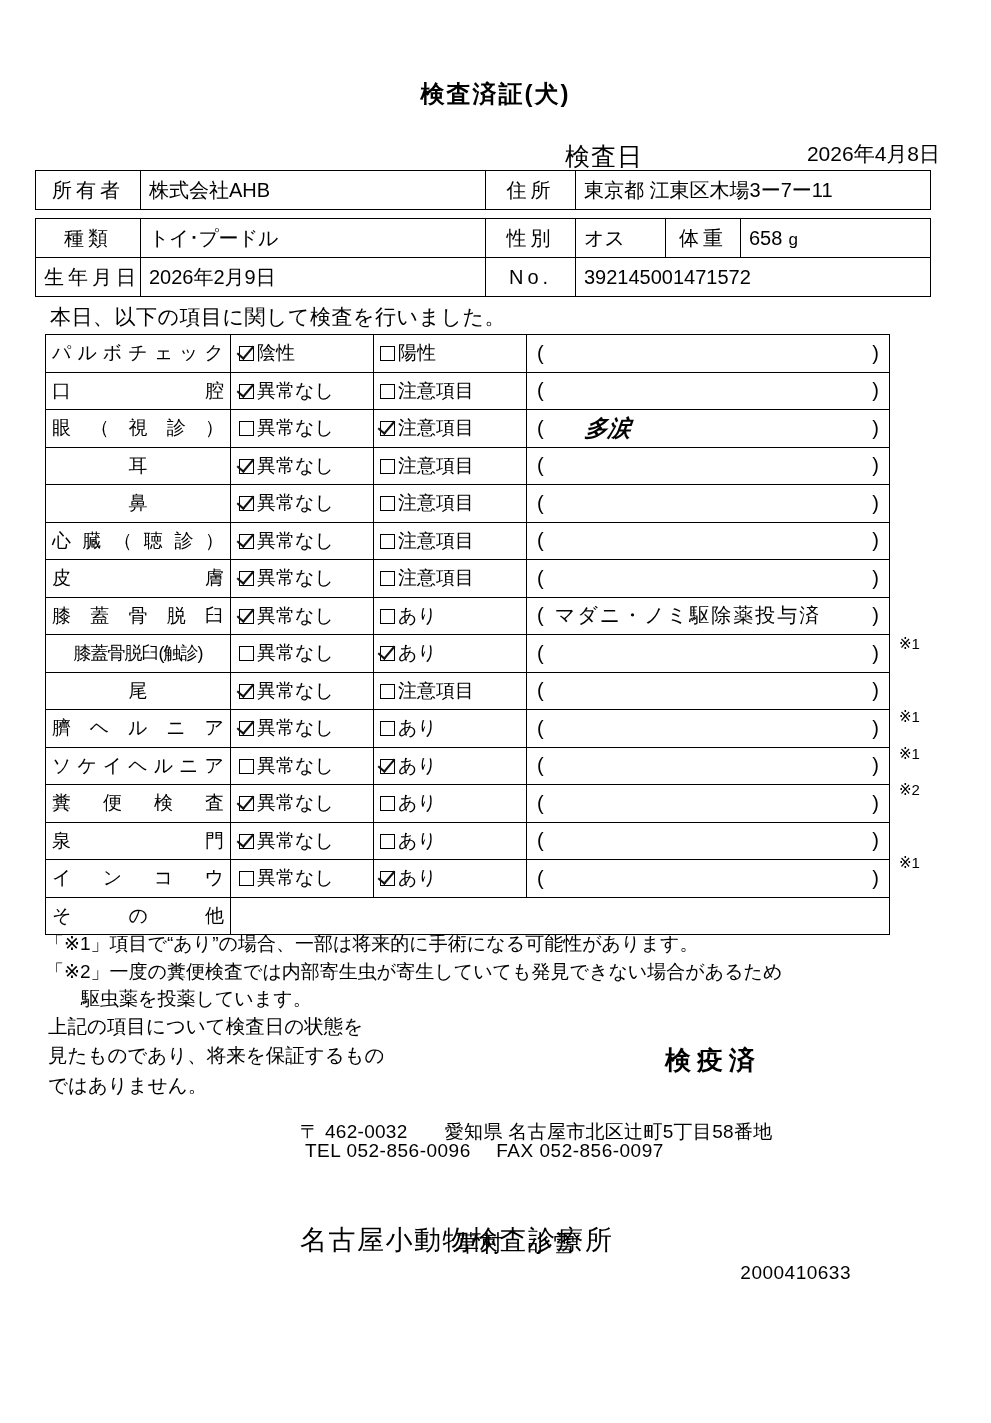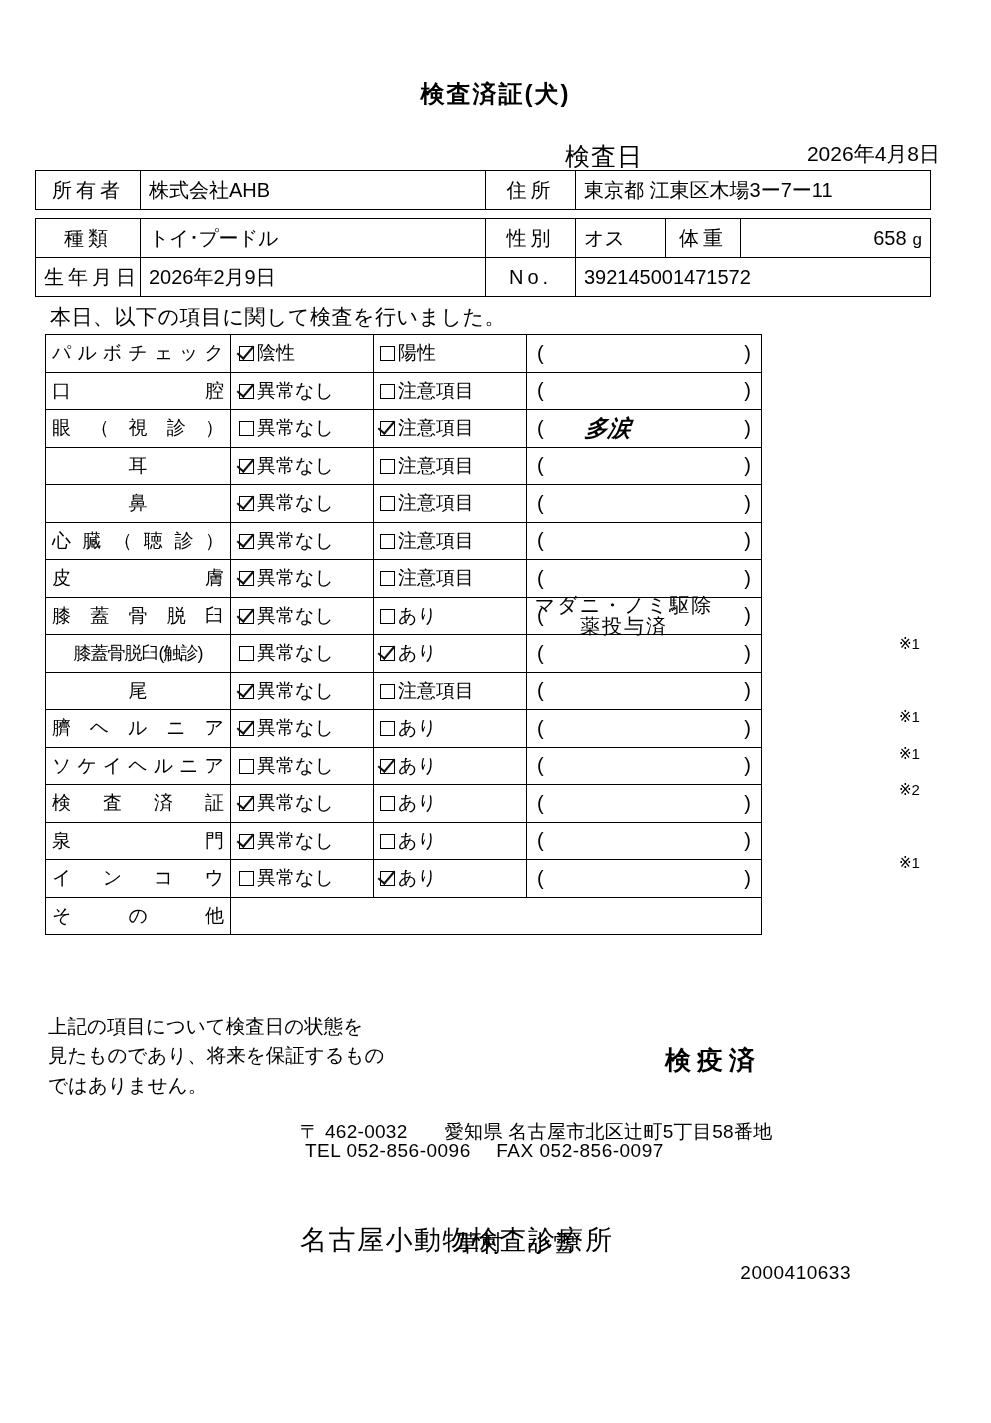--- a/index.html
+++ b/index.html
@@ -75,21 +75,21 @@
   }
   .cell-label {
     text-align: center;
     letter-spacing: 4px;
     white-space: nowrap;
   }
   .cell-value {
     text-align: left;
   }
   .cell-value-right {
-    text-align: right;
+    text-align: left;
     padding-right: 16px;
   }
   .unit {
     font-size: 17px;
     padding-left: 6px;
   }
   .breed-value {
     font-size: 19px;
     letter-spacing: -0.5px;
   }
@@ -106,21 +106,21 @@
   
   .check-wrap {
     position: absolute;
     top: 334px;
     left: 45px;
     width: 895px;
   }
   .check-table {
     border-collapse: collapse;
     table-layout: fixed;
-    width: 717px;
+    width: 845px;
   }
   .check-table td {
     border: 1.5px solid #000;
     height: 36.5px;
     font-size: 19px;
     padding: 0 6px;
     vertical-align: middle;
     line-height: 1.05;
   }
   td.c-item {
@@ -525,21 +525,21 @@
             <td class="c-opt2"><span class="cb checked"></span><span class="opt-text">あり</span></td>
             <td class="c-note">
               <div class="note-cell-inner">
                 <span class="paren-l">(</span>
                 <span class="paren-r">)</span>
               </div>
             </td>
           </tr>
           <tr>
             <td class="c-item">
-              <span class="item-justify">検査済証</span>
+              <span class="item-justify">糞便検査</span>
             </td>
             <td class="c-opt1"><span class="cb checked"></span><span class="opt-text">異常なし</span></td>
             <td class="c-opt2"><span class="cb"></span><span class="opt-text">あり</span></td>
             <td class="c-note">
               <div class="note-cell-inner">
                 <span class="paren-l">(</span>
                 <span class="paren-r">)</span>
               </div>
             </td>
           </tr>
@@ -590,20 +590,25 @@
       <div class="mark-row">※1</div>
       <div class="mark-row"></div>
       <div class="mark-row">※1</div>
       <div class="mark-row">※1</div>
       <div class="mark-row">※2</div>
       <div class="mark-row"></div>
       <div class="mark-row">※1</div>
       <div class="mark-row"></div>
     </div>
 
+  <div class="footnotes">
+    <div>「※1」項目で“あり”の場合、一部は将来的に手術になる可能性があります。</div>
+    <div>「※2」一度の糞便検査では内部寄生虫が寄生していても発見できない場合があるため</div>
+    <div class="fn-indent">駆虫薬を投薬しています。</div>
+  </div>
 
   <div class="disclaimer">
     <div>上記の項目について検査日の状態を</div>
     <div>見たものであり、将来を保証するもの</div>
     <div>ではありません。</div>
   </div>
 
   <div class="quarantine">検疫済</div>
 
   <div class="clinic-address">

